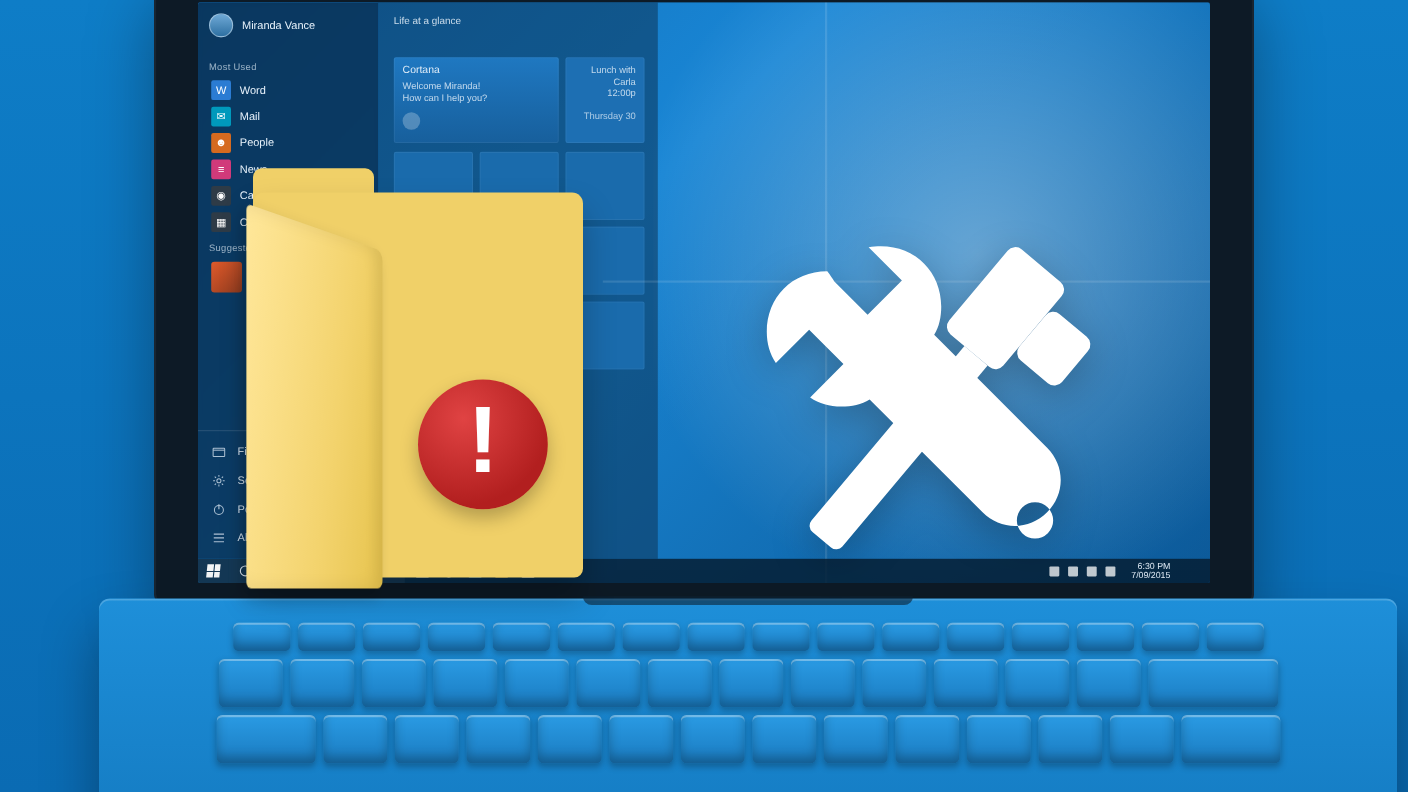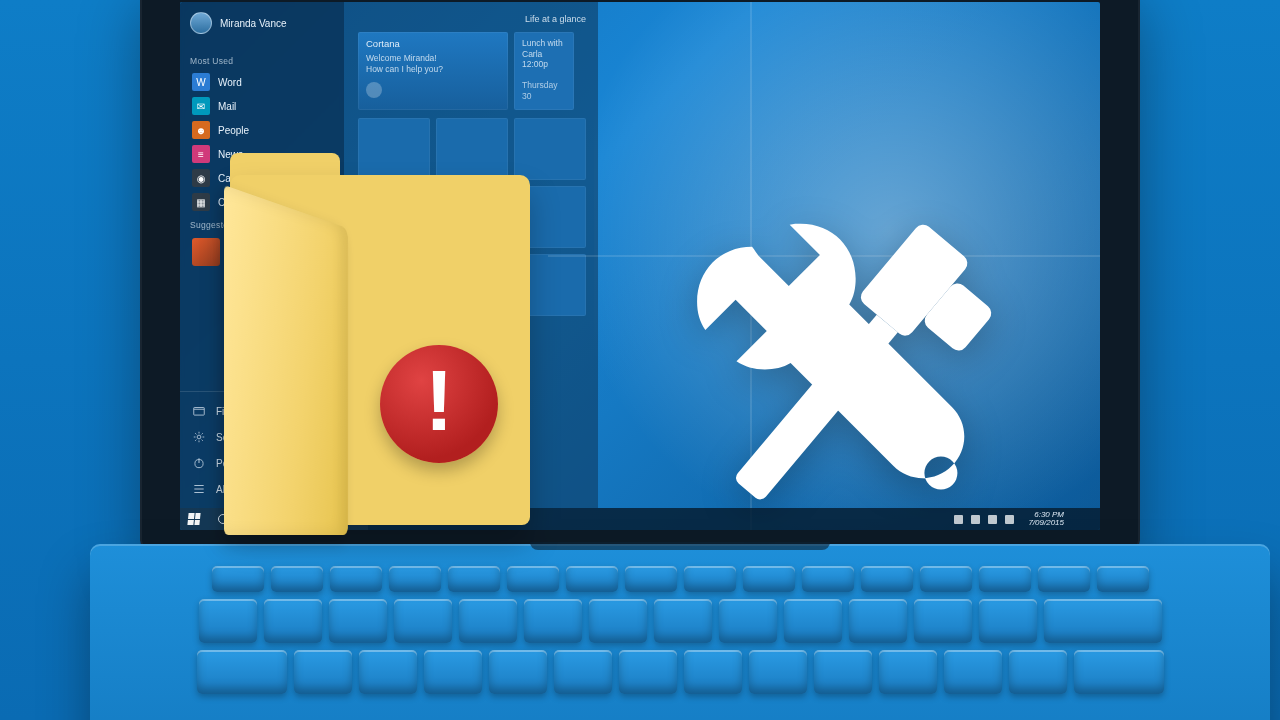--- a/index.html
+++ b/index.html
@@ -71,39 +71,39 @@
   .spacer-grow { flex:1; }
   .sys-item { display:flex; align-items:center; gap:10px; padding:6px 2px; opacity:.9; }
   .sys-ico { width:14px; height:14px; opacity:.85; }
   .hr { height:1px; background:rgba(255,255,255,.12); margin:6px -10px; }
 
   .start-right {
     flex:1; padding:12px 12px 10px 14px;
     background: rgba(12,52,88,.55);
     display:flex; flex-direction:column; gap:8px;
   }
-  .rt-head { font-size:9px; opacity:.85; margin-bottom:0;text-align:right; }
+  .rt-head { font-size:9px; opacity:.85; margin-bottom:20px; }
   .tiles-row { display:flex; gap:6px; }
   .tile { background:#1d6fb3; border-radius:2px; padding:6px 8px; font-size:8.5px; line-height:1.25;
     box-shadow: inset 0 0 0 1px rgba(255,255,255,.06);
   }
   .tile.big { width:150px; height:78px; background:linear-gradient(#1f78c1,#175f9c); }
-  .tile.small { width:60px; height:78px; }
+  .tile.small { width:72px; height:78px;text-align:right; }
   .tile .title { font-size:9.5px; margin-bottom:3px; opacity:.95; }
   .tile .sub   { opacity:.8; }
   .tile .dot   { margin-top:8px; width:16px;height:16px;border-radius:50%;background:rgba(255,255,255,.25); }
   .tiles-grid { display:grid; grid-template-columns:repeat(3,72px); grid-auto-rows:62px; gap:6px; }
   .t  { background:#1a6bac; border-radius:2px; box-shadow: inset 0 0 0 1px rgba(255,255,255,.06); }
 
   
   .taskbar {
     position:absolute; left:0; right:0; bottom:0; height:22px;
     background: rgba(6,30,52,.85);
     display:flex; align-items:center;
-    color:#dfeaf5; font-size:9px;font-style:italic;
+    color:#dfeaf5; font-size:9px;
   }
   .tb-start { width:28px; height:100%; display:flex; align-items:center; justify-content:center; background:rgba(255,255,255,.05); }
   .win-logo { width:12px; height:12px; display:grid; grid-template-columns:1fr 1fr; grid-template-rows:1fr 1fr; gap:1px; transform:skewX(-6deg); }
   .win-logo span { background:#ffffff; opacity:.95; }
   .tb-search { display:flex; align-items:center; gap:6px; height:100%; padding:0 10px; background:rgba(255,255,255,.05); min-width:160px; }
   .tb-search .circ { width:10px;height:10px;border:1.4px solid #dfeaf5;border-radius:50%; }
   .tb-icons { display:flex; align-items:center; gap:12px; padding:0 10px; }
   .tb-icons .ic { width:12px;height:12px;background:rgba(255,255,255,.8); border-radius:1px; }
   .tb-icons .ic.ring { background:none;border:1.5px solid rgba(255,255,255,.85); border-radius:50%; }
   .tb-icons .ic.folder { background:linear-gradient(#ffd46b,#e7b94e); }

